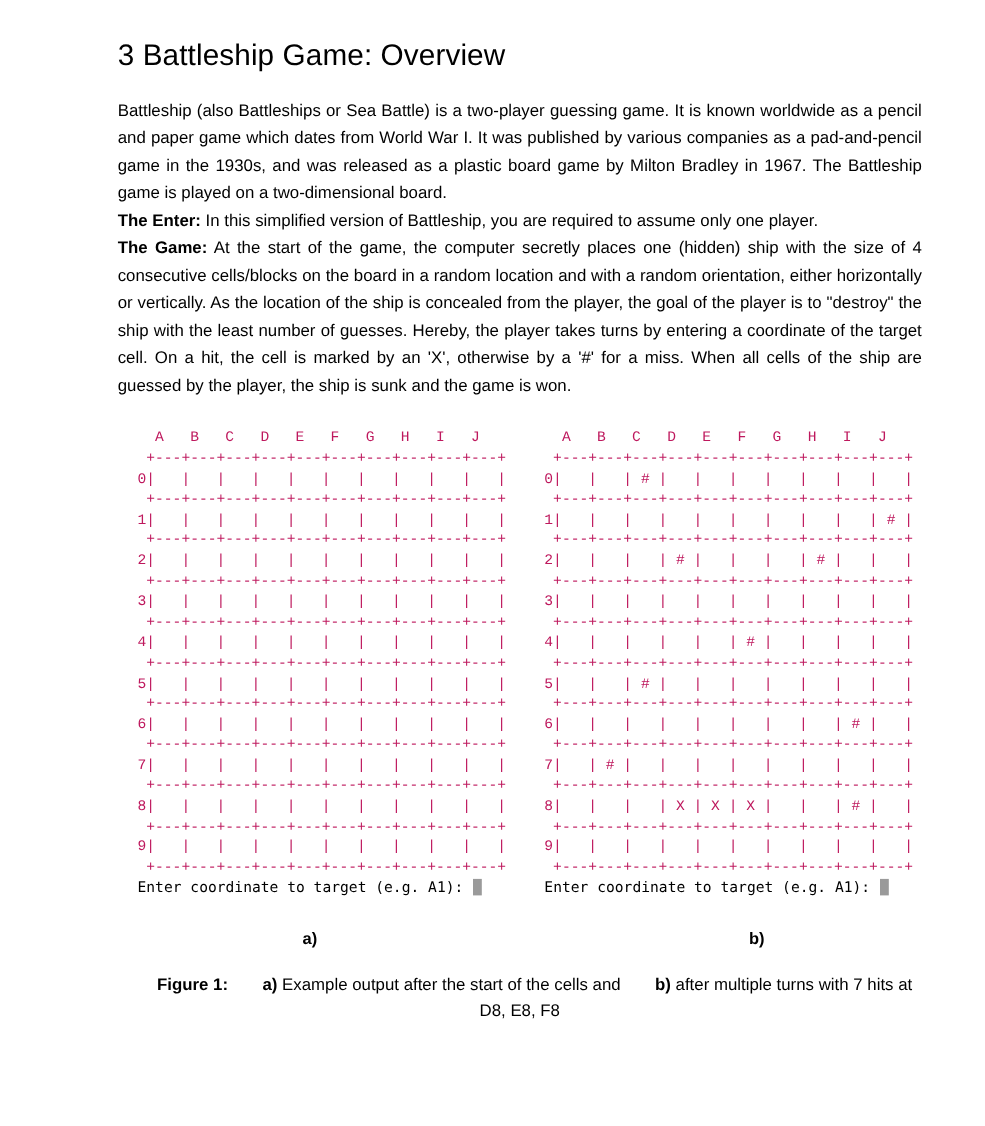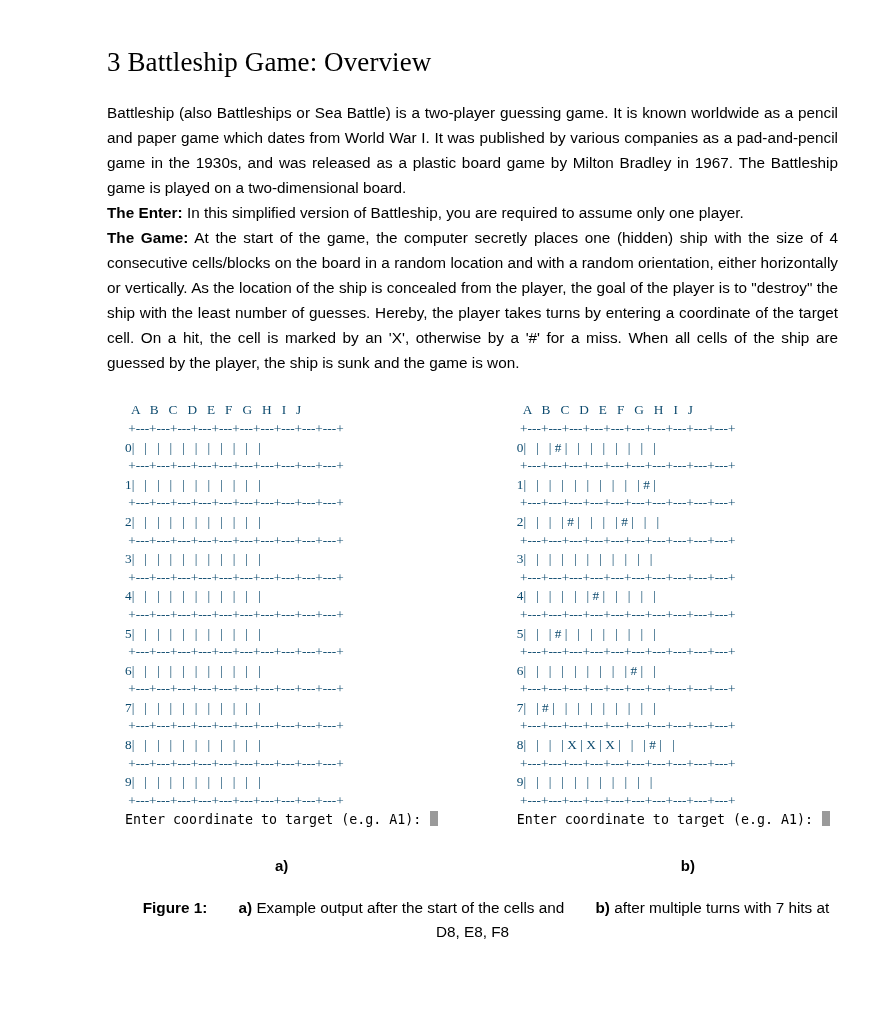--- a/index.html
+++ b/index.html
@@ -14,25 +14,25 @@
     color: #000000;
     overflow: hidden;
   }
   .page {
     box-sizing: border-box;
     width: 895px;
     height: 1024px;
     padding: 34px 57px 0 107px;
   }
   h1.section-heading {
-    font-family: Liberation Serif, serif;
+    font-family: Liberation Sans, sans-serif;
     font-size: 27px;
     font-weight: 400;
     line-height: 1.2;
-    margin: 12px 0 22px 0;
+    margin: 0 0 22px 0;
     letter-spacing: 0.1px;
   }
   p.body-par {
     font-size: 15.3px;
     line-height: 25px;
     margin: 0;
     text-align: justify;
     text-justify: inter-word;
   }
   p.body-par.block-gap {
@@ -46,26 +46,26 @@
     display: flex;
     justify-content: space-between;
     padding-left: 18px;
     padding-right: 8px;
   }
   .board-col {
     display: flex;
     flex-direction: column;
   }
   pre.board {
-    font-family: Liberation Serif, serif;
+    font-family: Liberation Mono, monospace;
     font-size: 13.3px;
     line-height: 18.6px;
     margin: 0;
     white-space: pre;
-    color: #0c4a6e;
+    color: #be185d;
     letter-spacing: 0px;
   }
   .prompt-line {
     font-family: "DejaVu Sans Mono", monospace;
     font-size: 13.3px;
     line-height: 18.6px;
     white-space: pre;
     display: flex;
     margin-top: 1px;
   }

